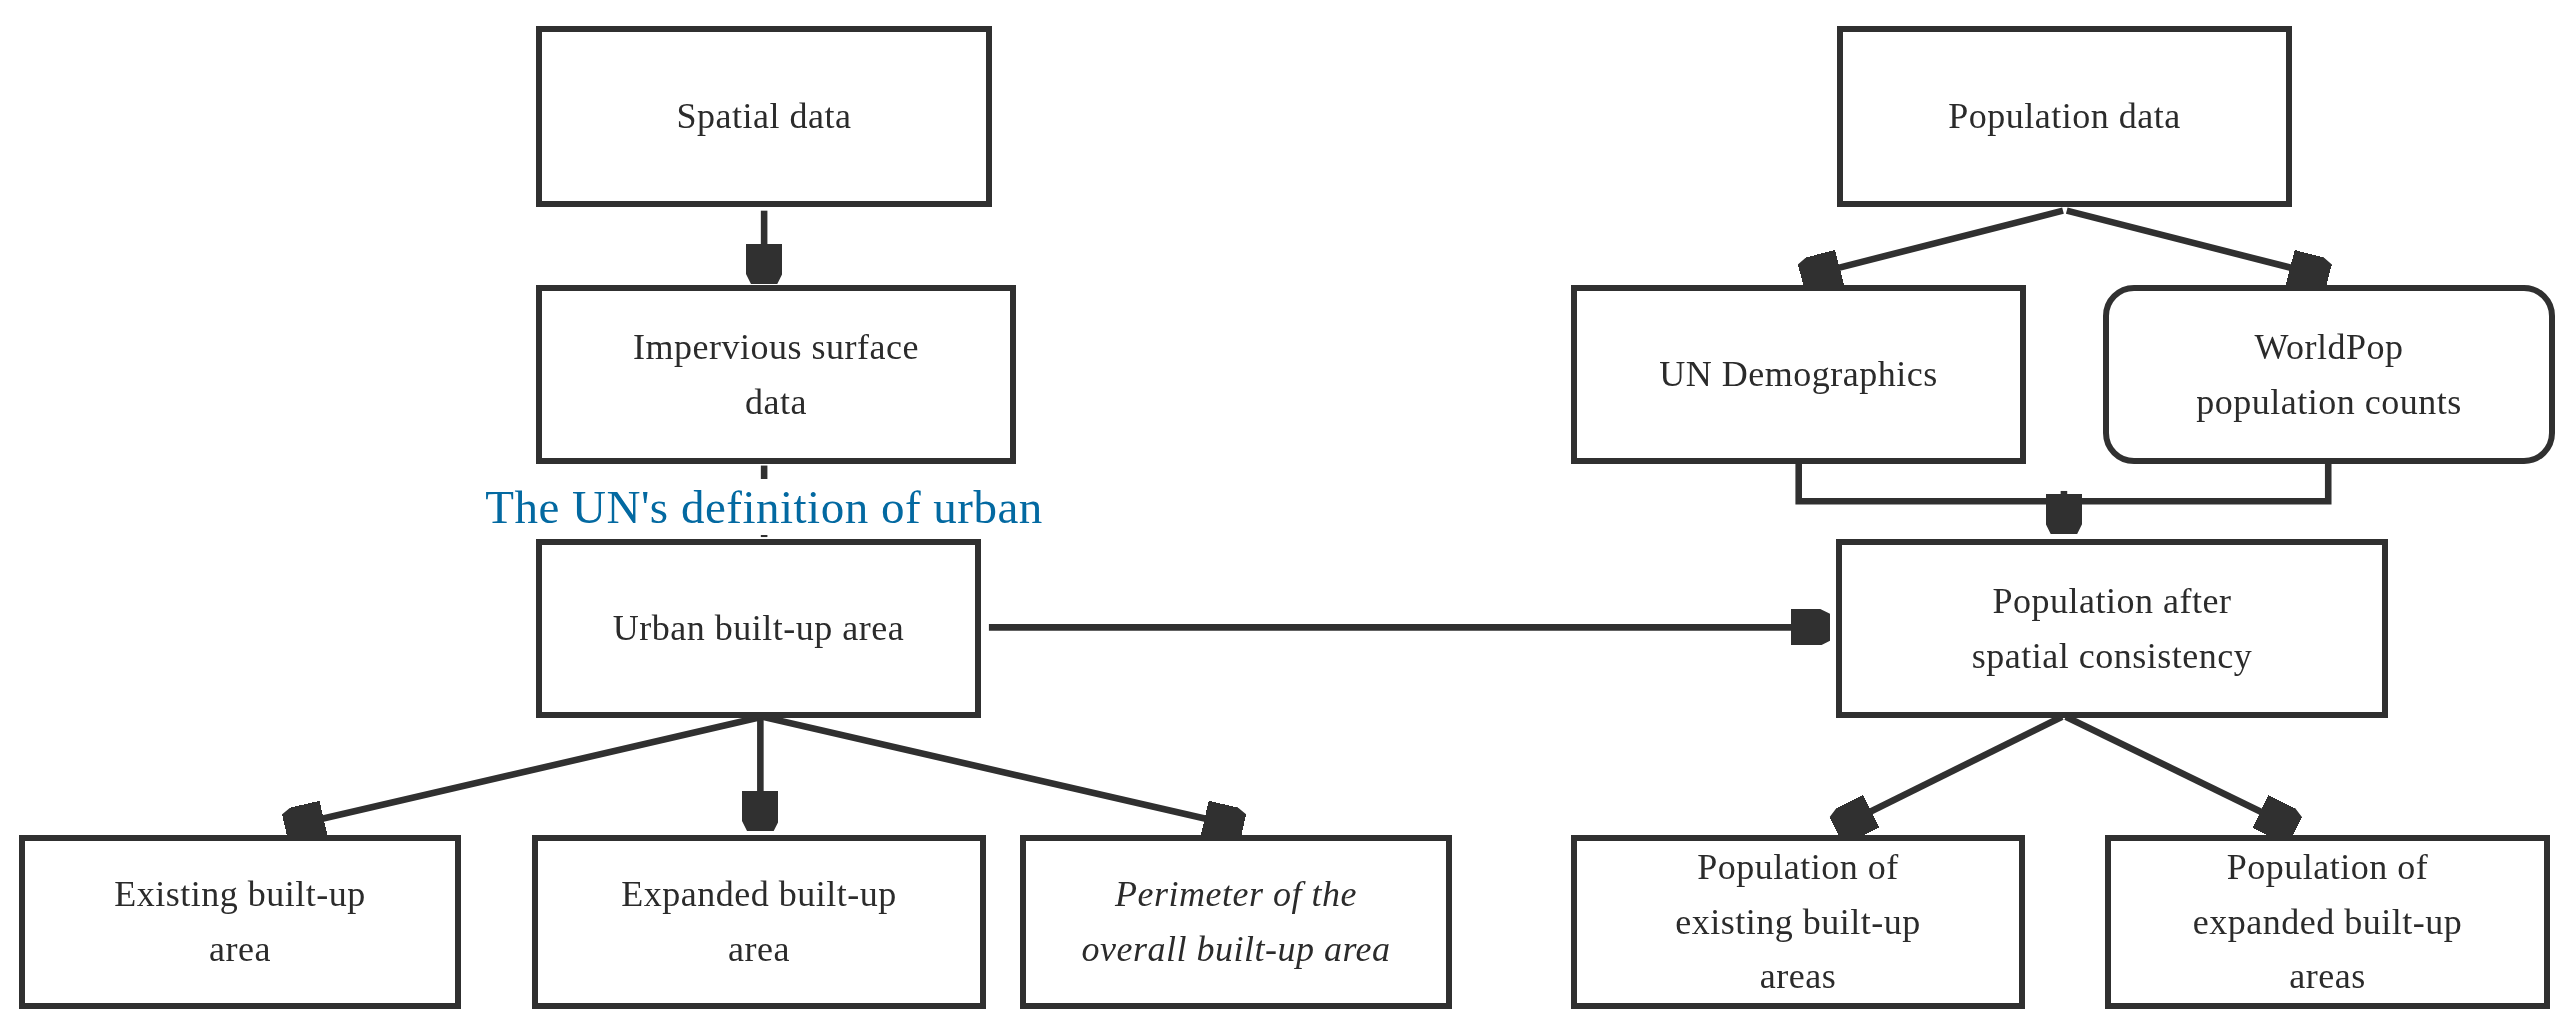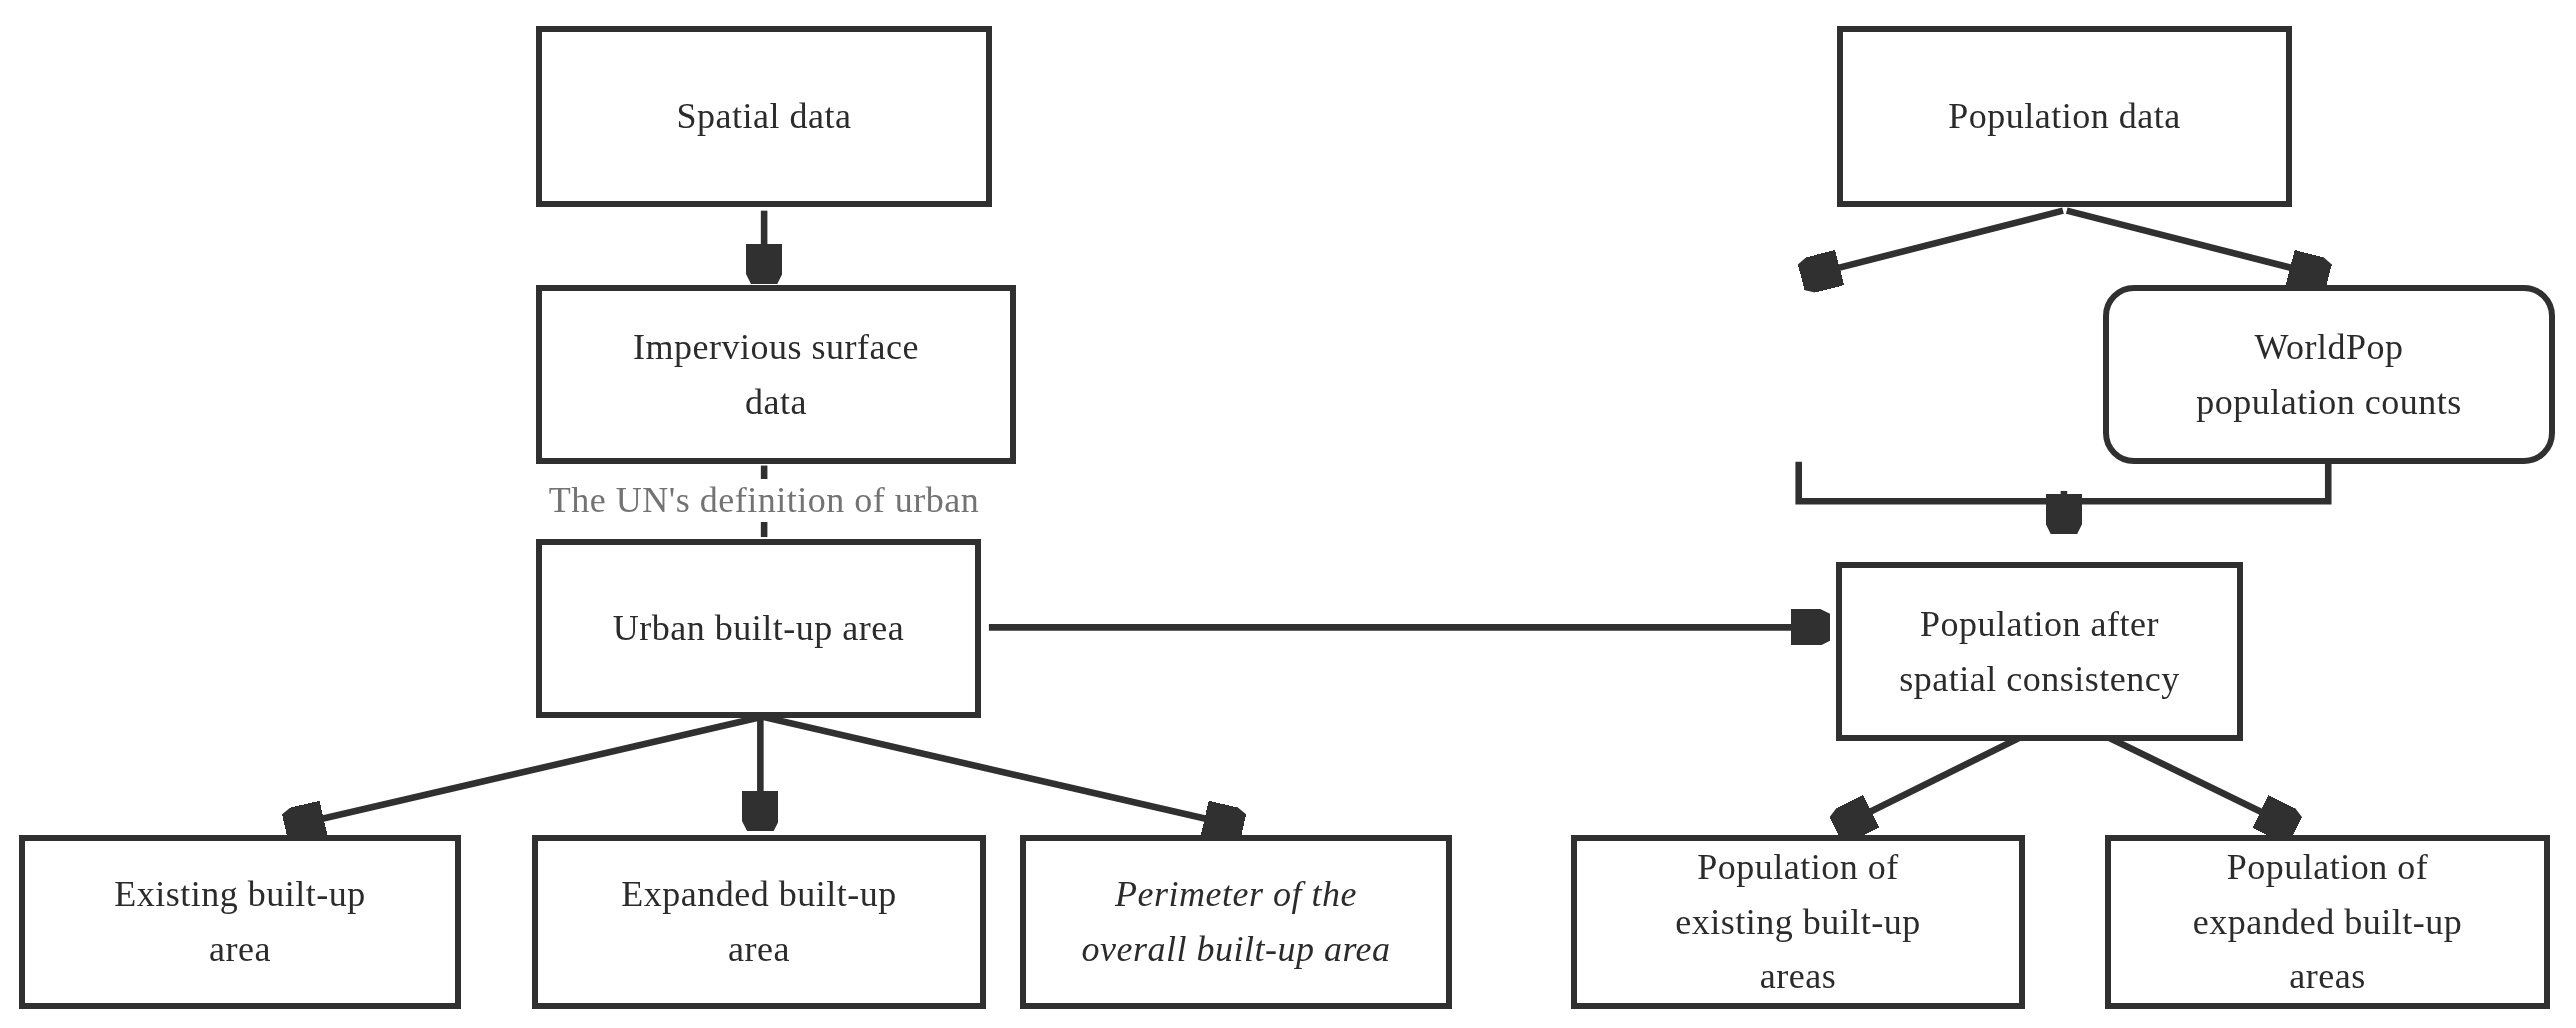--- a/index.html
+++ b/index.html
@@ -9,22 +9,22 @@
   }
   .connectors{position:absolute;left:0;top:0;}
   .connectors path{fill:none;stroke:#303030;stroke-width:7;stroke-linejoin:miter;}
   .node{
     position:absolute;box-sizing:border-box;border:6.6px solid #303030;background:#ffffff;
     display:flex;align-items:center;justify-content:center;text-align:center;
     font-size:36px;line-height:1.52;color:#2b2b2b;white-space:pre-line;letter-spacing:0.5px;
   }
   .edge-label{
     position:absolute;left:764px;top:479px;transform:translateX(-50%);
-    background:#ffffff;padding:0 9.4px;font-size:36px;line-height:1.2;
-    color:#737373;white-space:nowrap;letter-spacing:0.5px;
+    background:#ffffff;padding:0 9.4px;font-size:47px;line-height:1.2;
+    color:#0369a1;white-space:nowrap;letter-spacing:0.5px;
   }
 </style>
 </head>
 <body>
 
 <div class="canvas">
 
   <svg class="connectors" width="2576" height="1028" viewBox="0 0 2738 1093">
     <defs>
       <marker id="arrow" viewBox="0 0 10 10" refX="8.5" refY="5" markerWidth="6" markerHeight="5.5" orient="auto">
@@ -56,25 +56,26 @@
 area</div>
 
   <div class="node" style="left:532px;top:835px;width:454px;height:174px;">Expanded built-up
 area</div>
 
   <div class="node" style="left:1020px;top:835px;width:432px;height:174px;font-style:italic;">Perimeter of the
 overall built-up area</div>
 
   <div class="node" style="left:1837px;top:26px;width:455px;height:181px;">Population data</div>
 
+  <div class="node" style="left:1571px;top:285px;width:455px;height:179px;">UN Demographics</div>
 
   <div class="node" style="left:2103px;top:285px;width:452px;height:179px;border-radius:31px;">WorldPop
 population counts</div>
 
-  <div class="node" style="left:1836px;top:562px;width:407px;height:179px;">Population after
+  <div class="node" style="left:1836px;top:539px;width:552px;height:179px;">Population after
 spatial consistency</div>
 
   <div class="node" style="left:1571px;top:835px;width:454px;height:174px;">Population of
 existing built-up
 areas</div>
 
   <div class="node" style="left:2105px;top:835px;width:445px;height:174px;">Population of
 expanded built-up
 areas</div>
 

